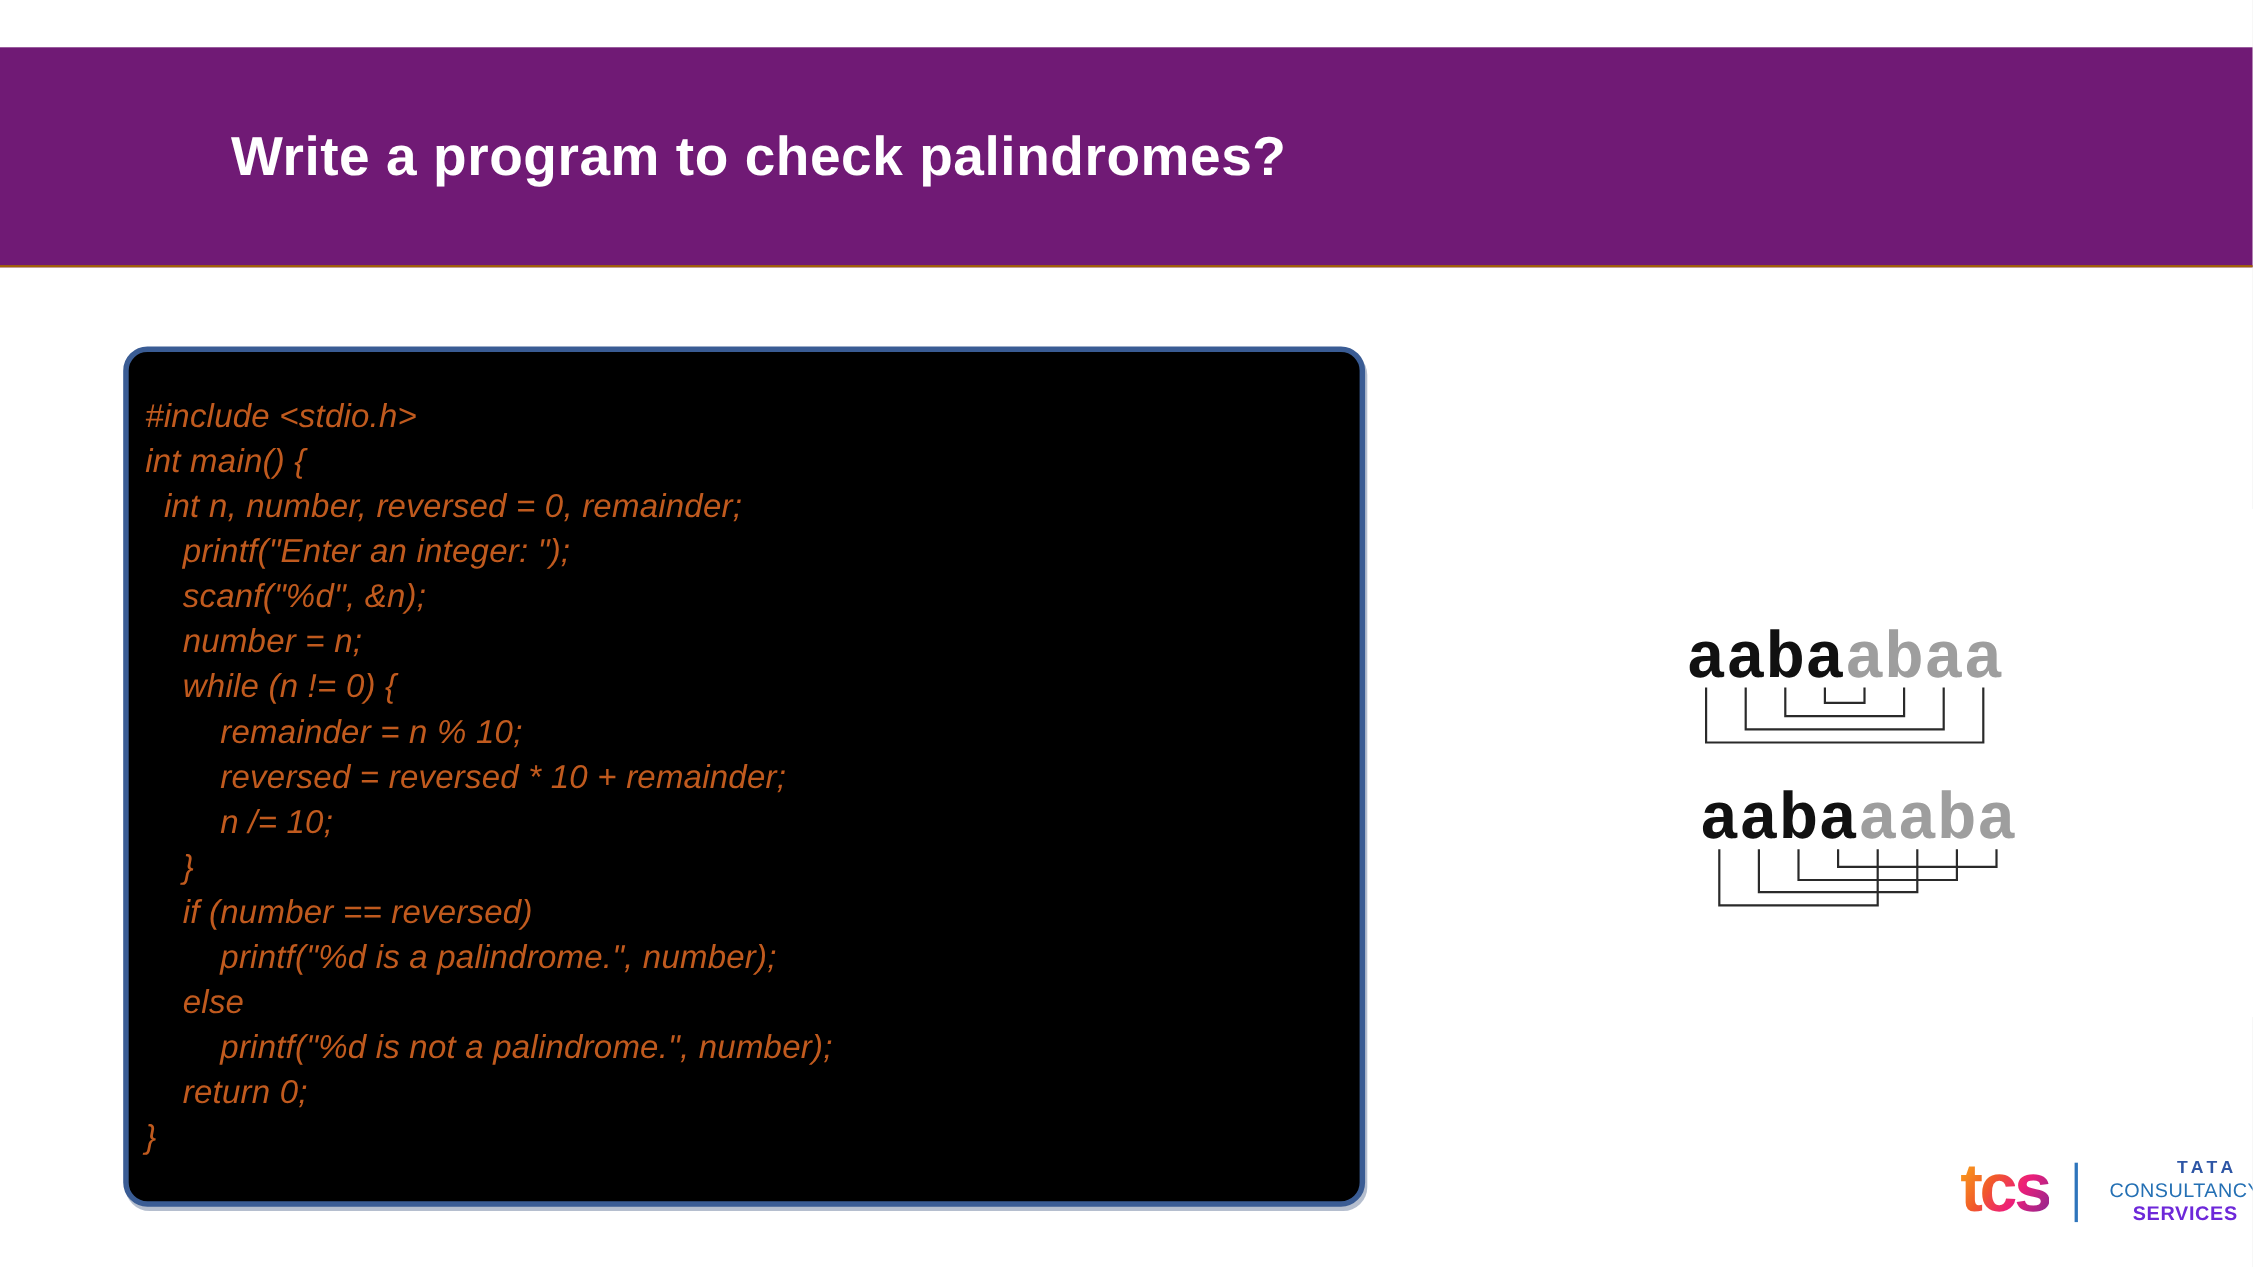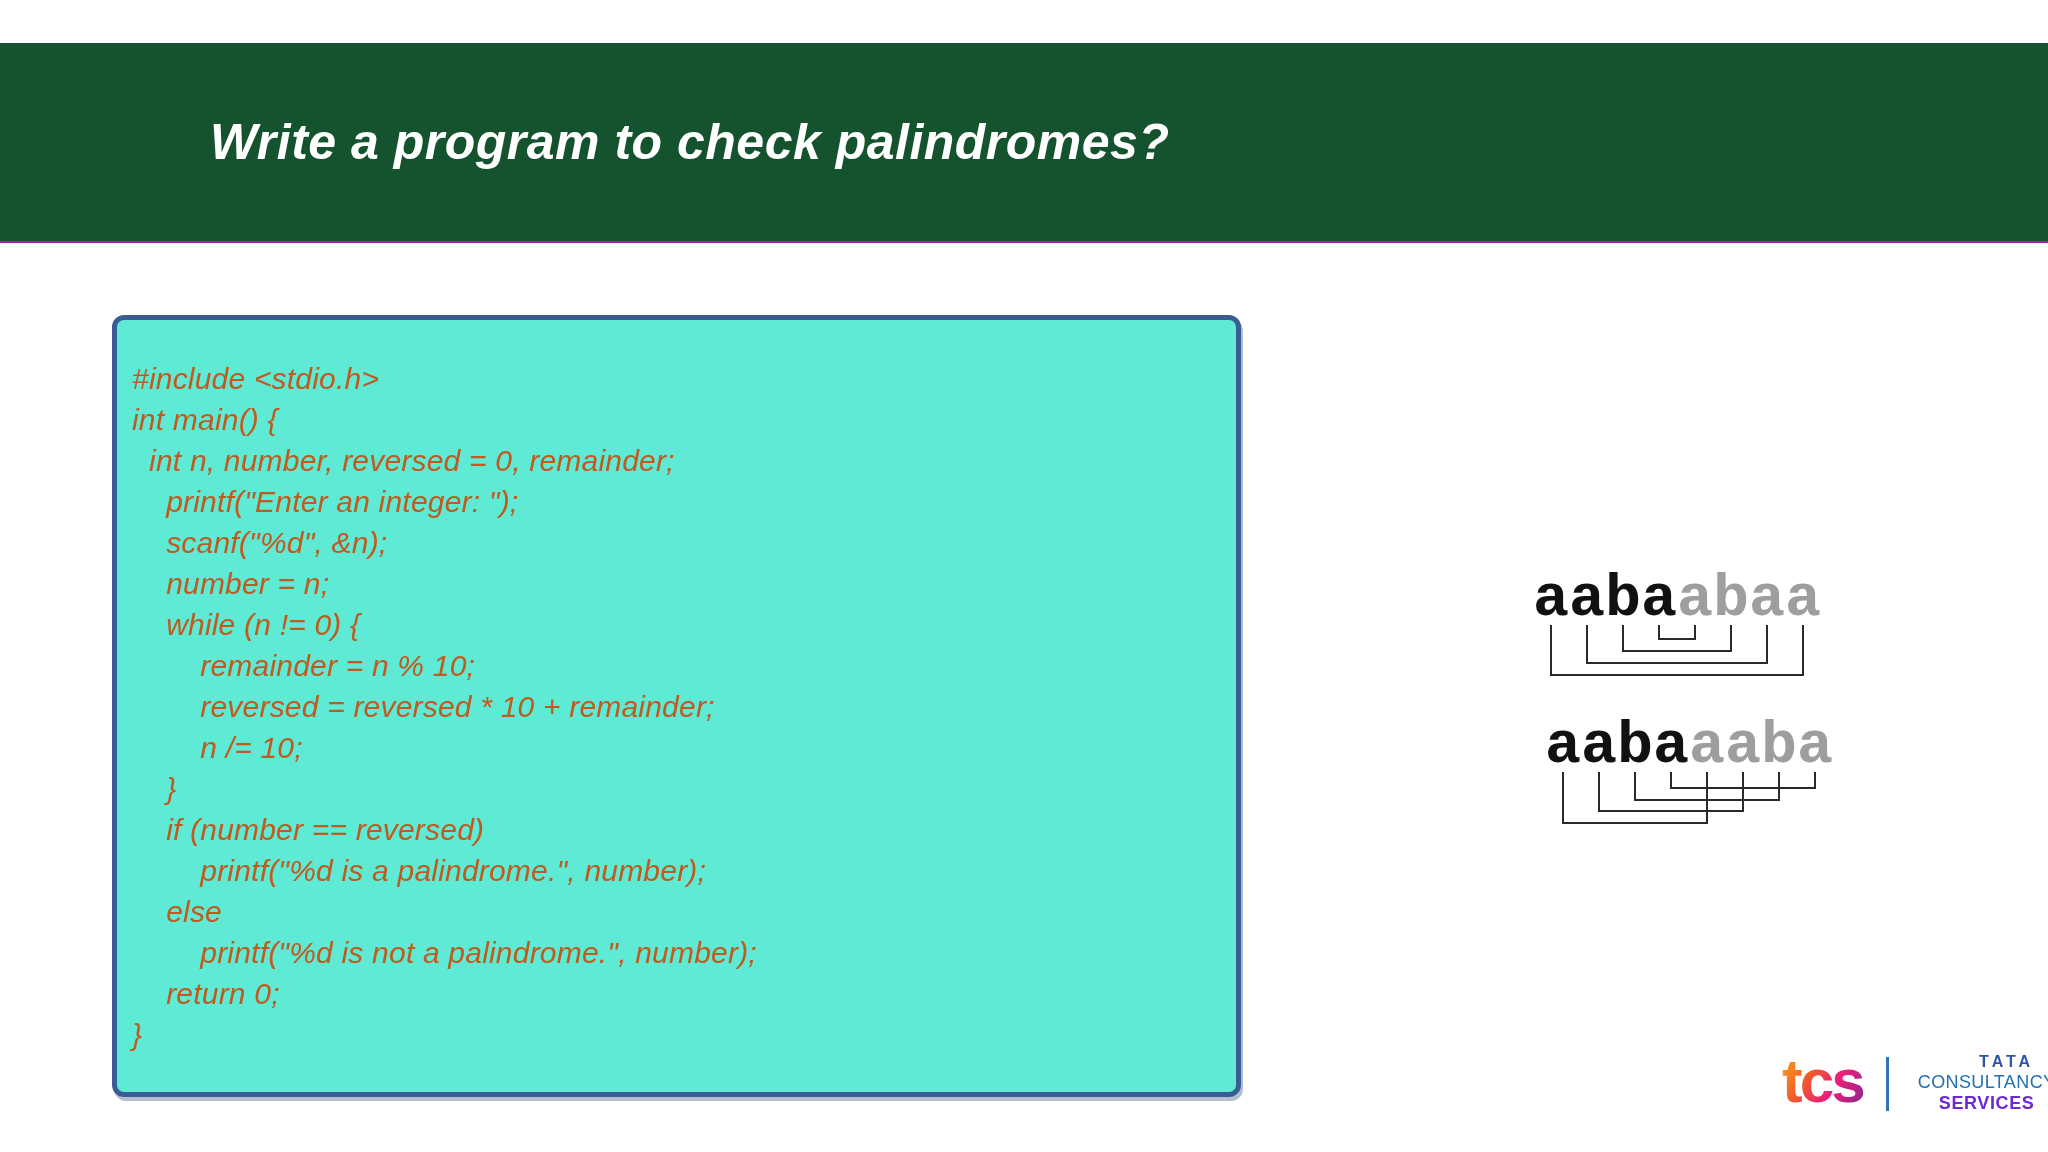--- a/index.html
+++ b/index.html
@@ -3,37 +3,37 @@
 <meta charset="utf-8">
 <style>
   html,body{margin:0;padding:0;background:#e8e8e8;}
   .slide{
     position:relative; width:2048px; height:1152px; background:#ffffff;
     font-family:"Liberation Sans", sans-serif; overflow:hidden;
   }
   
   .topbar{
     position:absolute; left:0; top:43px; width:2048px; height:198px;
-    background:#14532d; border-bottom:2px solid #a21caf;font-style:italic;
+    background:#701a75; border-bottom:2px solid #a16207;
   }
   .num-circle{
     position:absolute; left:17px; top:55px; width:174px; height:174px;
     background:#ffffff; border-radius:50%;
     display:flex; align-items:center; justify-content:center;
     font-size:46px; font-weight:bold; color:#0d0d0d; letter-spacing:1px;
   }
   .slide-title{
     position:absolute; left:210px; top:0; height:198px;
     display:flex; align-items:center;
     font-size:50px; font-weight:bold; color:#ffffff; letter-spacing:0.5px;
   }
   
   .code-panel{
     position:absolute; left:112px; top:315px; width:1129px; height:782px;
-    background:#5eead4; border:5px solid #3a5c94; border-radius:12px;
+    background:#000000; border:5px solid #3a5c94; border-radius:22px;
     box-sizing:border-box; box-shadow:2px 4px 0 rgba(42,70,116,0.35);
   }
   .code-lines{ padding:38px 18px 0 15px; }
   .code-line{
     white-space:pre; font-style:italic; font-size:30px; line-height:41px;
     color:#c05a1e; letter-spacing:0.2px;
   }
   
   .diagram{ position:absolute; }
   .diagram-1{ left:1527px; top:567px; }

